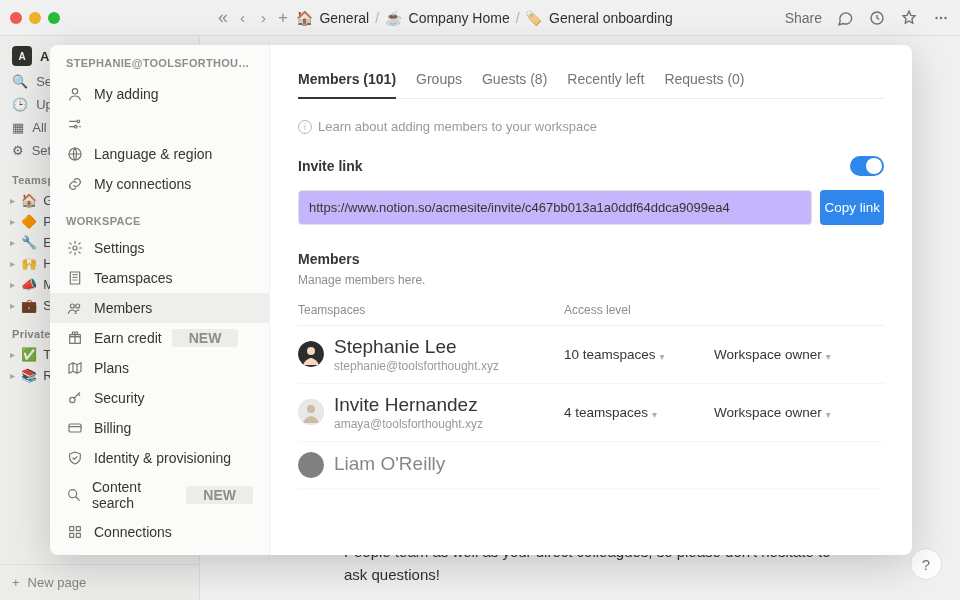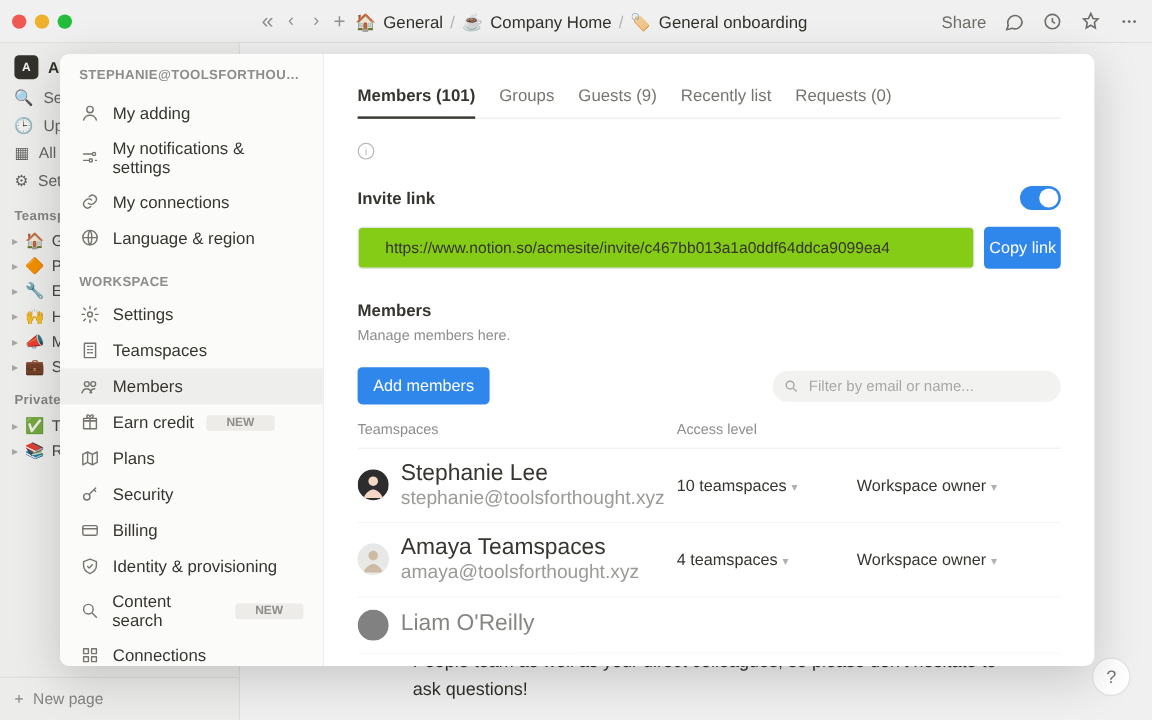--- a/index.html
+++ b/index.html
@@ -35,57 +35,57 @@
   .help-fab{ position:absolute; right:18px; bottom:20px; width:32px;height:32px;border:1px solid #e2e2e0;border-radius:50%;display:flex;align-items:center;justify-content:center;color:#77756f;background:#fff;font-size:15px;}
 
   
   .modal { position:absolute; top:45px; left:50px; width:862px; height:510px; background:#fff; border-radius:8px; box-shadow:0 10px 40px rgba(0,0,0,0.18); display:flex; overflow:hidden; }
   .m-side { width:220px; background:#fbfbfa; border-right:1px solid #f0efed; padding:12px 0; overflow:hidden;}
   .m-email { color:#8d8d8b; font-size:11px; font-weight:600; letter-spacing:.3px; padding:0 16px 10px; white-space:nowrap; overflow:hidden; text-overflow:ellipsis;}
   .m-section { color:#8d8d8b; font-size:11px; font-weight:600; letter-spacing:.3px; padding:16px 16px 6px;}
   .m-item { display:flex; align-items:center; gap:10px; padding:6px 16px; color:#37352f; font-size:14px; cursor:pointer;}
   .m-item .ic { width:18px; height:18px; display:inline-flex; align-items:center; justify-content:center; color:#77756f;}
   .m-item.selected { background:#eeeeec; font-weight:500;}
-  .badge { font-size:10px; font-weight:600; color:#8d8d8b; background:#edece9; padding:1px 17px; border-radius:3px;}
+  .badge { font-size:14px; font-weight:600; color:#8d8d8b; background:#edece9; padding:1px 17px; border-radius:3px;}
 
   .m-main { flex:1; overflow:auto; padding:20px 28px;}
   .tabs { display:flex; gap:20px; border-bottom:1px solid #ededec; margin-bottom:20px;}
   .tab { font-size:14px; color:#77756f; padding:6px 0 10px; cursor:pointer;}
   .tab.active { color:#37352f; font-weight:600; border-bottom:2px solid #37352f; margin-bottom:-1px;}
 
   .learn { display:flex; align-items:center; gap:6px; color:#9b9a97; font-size:13px; margin-bottom:22px;}
   .info-ic{width:14px;height:14px;border:1.2px solid #b8b8b5;border-radius:50%;display:inline-flex;align-items:center;justify-content:center;font-size:9px;color:#b8b8b5;}
 
   .sec-head { display:flex; align-items:center; justify-content:space-between; }
   .sec-title { font-size:14px; font-weight:600; color:#37352f;}
   .toggle { width:34px; height:20px; background:#2f86eb; border-radius:10px; position:relative;}
   .toggle::after{content:"";position:absolute;right:2px;top:2px;width:16px;height:16px;background:#fff;border-radius:50%;}
   .sec-desc { color:#8d8d8b; font-size:12px; line-height:1.5; margin-top:6px; max-width:440px;}
   .sec-desc .link { color:#6f6f6d; text-decoration:underline; }
 
   .invite-row { display:flex; gap:8px; margin-top:14px; margin-bottom:26px;}
-  .invite-input { flex:1; border:1px solid #e2e2e0; border-radius:4px; padding:9px 22px; font-size:13px; color:#37352f; background:#84cc16; white-space:nowrap; overflow:hidden; text-overflow:ellipsis;}
+  .invite-input { flex:1; border:1px solid #e2e2e0; border-radius:4px; padding:9px 10px; font-size:13px; color:#37352f; background:#c4b5fd; white-space:nowrap; overflow:hidden; text-overflow:ellipsis;}
   .btn-primary { background:#2f86eb; color:#fff; border:none; border-radius:4px; padding:0 4px; font-size:13.5px; font-weight:500; cursor:pointer;}
 
   .members-head { display:flex; justify-content:space-between; align-items:center; margin:18px 0 6px;}
   .btn-add { background:#2f86eb; color:#fff; border:none; border-radius:4px; padding:8px 13px; font-size:13.5px; font-weight:500; cursor:pointer;}
   .filter-wrap { position:relative; }
   .filter { width:240px; border:none; background:#f2f2f0; border-radius:14px; padding:6px 10px 6px 30px; font-size:12.5px; color:#37352f;}
   .filter::placeholder{color:#a8a8a5;}
   .filter-ic { position:absolute; left:9px; top:50%; transform:translateY(-50%); color:#a8a8a5; }
 
   .table { margin-top:14px; }
   .thead, .trow { display:grid; grid-template-columns: 1fr 140px 170px; gap:10px; align-items:center; }
   .thead { color:#8d8d8b; font-size:12px; padding-bottom:8px; border-bottom:1px solid #f0efed;}
   .trow { padding:10px 0; border-bottom:1px solid #f5f5f3;}
   .ucell { display:flex; gap:10px; align-items:center;}
   .avatar { width:26px; height:26px; border-radius:50%; background:#ddd; overflow:hidden; display:flex; align-items:center; justify-content:center;}
   .avatar svg{width:26px;height:26px;}
   .uname { color:#37352f; font-size:19px; line-height:1.2;}
-  .uemail { color:#9b9a97; font-size:16px;}
+  .uemail { color:#9b9a97; font-size:12px;}
   .tcell { color:#37352f; font-size:13.5px; display:flex; align-items:flex-end; gap:4px;}
   .tcell .cv { color:#b0b0ae; font-size:10px;}
   .trow.cut { opacity:.6; }
 
   svg { display:block; }
 </style>
 </head>
 <body>
 
 <div class="app">
@@ -183,39 +183,38 @@
           </div>
           <div class="m-item">
             <span class="ic">
               <svg width="16" height="16" viewBox="0 0 24 24" fill="none" stroke="currentColor" stroke-width="1.8" stroke-linecap="round" stroke-linejoin="round">
                 <path d="M4 8h10M4 16h6"></path>
                 <circle cx="17" cy="8" r="2"></circle>
                 <circle cx="13" cy="16" r="2"></circle>
                 <path d="M19 16h1M15 16h0"></path>
               </svg>
             </span>
-            <span>My notifications &amp; settings</span>
+          </div>
+          <div class="m-item">
+            <span class="ic">
+              <svg width="16" height="16" viewBox="0 0 24 24" fill="none" stroke="currentColor" stroke-width="1.8" stroke-linecap="round" stroke-linejoin="round">
+                <circle cx="12" cy="12" r="9"></circle>
+                <path d="M3 12h18M12 3c3 3 3 15 0 18M12 3c-3 3-3 15 0 18"></path>
+              </svg>
+            </span>
+            <span>Language &amp; region</span>
           </div>
           <div class="m-item">
             <span class="ic">
               <svg width="16" height="16" viewBox="0 0 24 24" fill="none" stroke="currentColor" stroke-width="1.8" stroke-linecap="round" stroke-linejoin="round">
                 <path d="M10 14a5 5 0 007 0l2-2a5 5 0 00-7-7l-1 1"></path>
                 <path d="M14 10a5 5 0 00-7 0l-2 2a5 5 0 007 7l1-1"></path>
               </svg>
             </span>
             <span>My connections</span>
-          </div>
-          <div class="m-item">
-            <span class="ic">
-              <svg width="16" height="16" viewBox="0 0 24 24" fill="none" stroke="currentColor" stroke-width="1.8" stroke-linecap="round" stroke-linejoin="round">
-                <circle cx="12" cy="12" r="9"></circle>
-                <path d="M3 12h18M12 3c3 3 3 15 0 18M12 3c-3 3-3 15 0 18"></path>
-              </svg>
-            </span>
-            <span>Language &amp; region</span>
           </div>
         </div>
       <div class="m-section">WORKSPACE</div>
       <div id="ws-items">
           <div class="m-item">
             <span class="ic">
               <svg width="16" height="16" viewBox="0 0 24 24" fill="none" stroke="currentColor" stroke-width="1.8" stroke-linecap="round" stroke-linejoin="round">
                 <circle cx="12" cy="12" r="3"></circle>
                 <path d="M12 2v3M12 19v3M4.2 4.2l2.1 2.1M17.7 17.7l2.1 2.1M2 12h3M19 12h3M4.2 19.8l2.1-2.1M17.7 6.3l2.1-2.1"></path>
               </svg>
@@ -318,53 +317,42 @@
             </span>
             <span>Audit log</span>
           </div>
         </div>
     </div>
 
     <div class="m-main">
       <div class="tabs" id="tabs">
           <div class="tab active">Members (101)</div>
           <div class="tab">Groups</div>
-          <div class="tab">Guests (9)</div>
-          <div class="tab">Recently list</div>
+          <div class="tab">Guests (8)</div>
+          <div class="tab">Recently left</div>
           <div class="tab">Requests (0)</div>
         </div>
 
       <div class="learn">
         <span class="info-ic">i</span>
+        <span>Learn about adding members to your workspace</span>
       </div>
 
       <div class="sec-head">
         <div class="sec-title">Invite link</div>
         <div class="toggle"></div>
       </div>
       <div class="invite-row">
         <div class="invite-input">https://www.notion.so/acmesite/invite/c467bb013a1a0ddf64ddca9099ea4</div>
         <button class="btn-primary">Copy link</button>
       </div>
 
       <div class="sec-title">Members</div>
       <div class="sec-desc" style="margin-top:4px">Manage members here.</div>
 
-      <div class="members-head">
-        <button class="btn-add">Add members</button>
-        <div class="filter-wrap">
-          <span class="filter-ic">
-              <svg width="13" height="13" viewBox="0 0 24 24" fill="none" stroke="currentColor" stroke-width="2.2">
-                <circle cx="10" cy="10" r="6"></circle>
-                <path d="M20 20l-5-5"></path>
-              </svg>
-            </span>
-          <input class="filter" placeholder="Filter by email or name..." style="">
-        </div>
-      </div>
 
       <div class="table">
         <div class="thead">
           <div>Teamspaces</div>
           <div>Access level</div>
         </div>
         <div id="rows">
             <div class="trow">
     <div class="ucell">
       <div class="avatar">
@@ -385,21 +373,21 @@
             <div class="trow">
     <div class="ucell">
       <div class="avatar">
                   <svg viewBox="0 0 26 26">
                     <circle cx="13" cy="13" r="13" fill="#e8e8e6"></circle>
                     <circle cx="13" cy="10" r="4" fill="#cdbba6"></circle>
                     <path d="M5 24c2-5 6-7 8-7s6 2 8 7" fill="#cdbba6"></path>
                   </svg>
                 </div>
       <div>
-        <div class="uname">Amaya Teamspaces</div>
+        <div class="uname">Invite Hernandez</div>
         <div class="uemail">amaya@toolsforthought.xyz</div>
       </div>
     </div>
     <div class="tcell">4 teamspaces<span class="cv">▾</span></div>
     <div class="tcell">Workspace owner<span class="cv">▾</span></div>
             </div>
             <div class="trow cut">
     <div class="ucell">
       <div class="avatar">
                   <svg viewBox="0 0 26 26">

